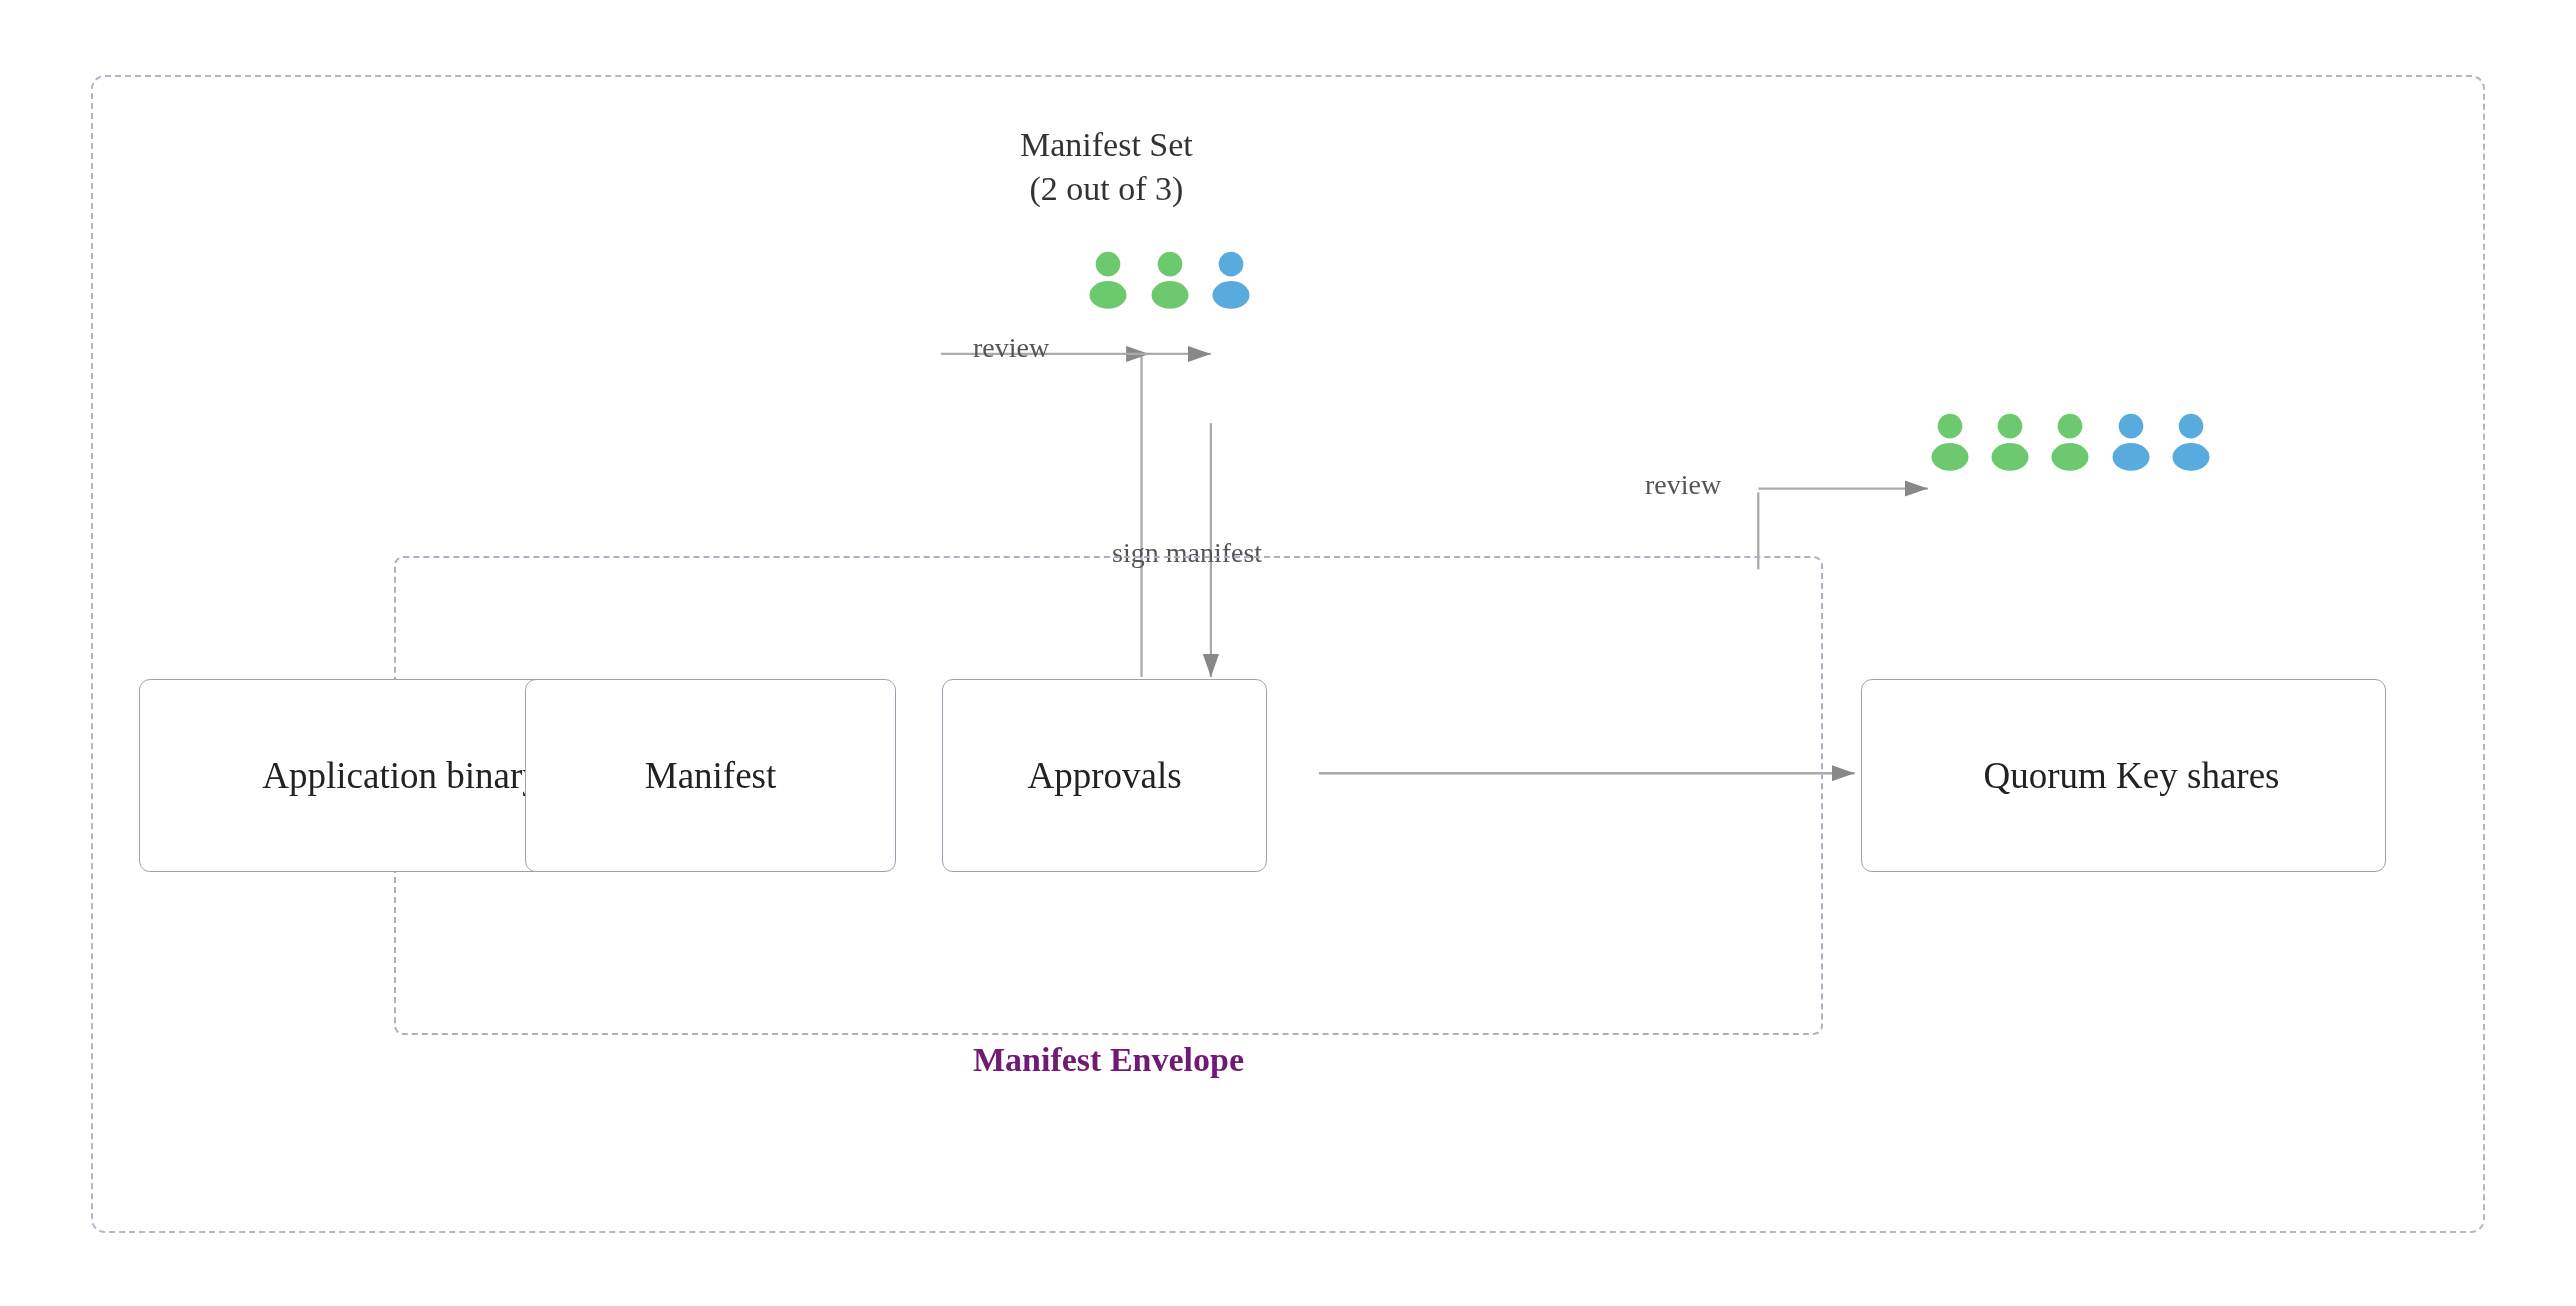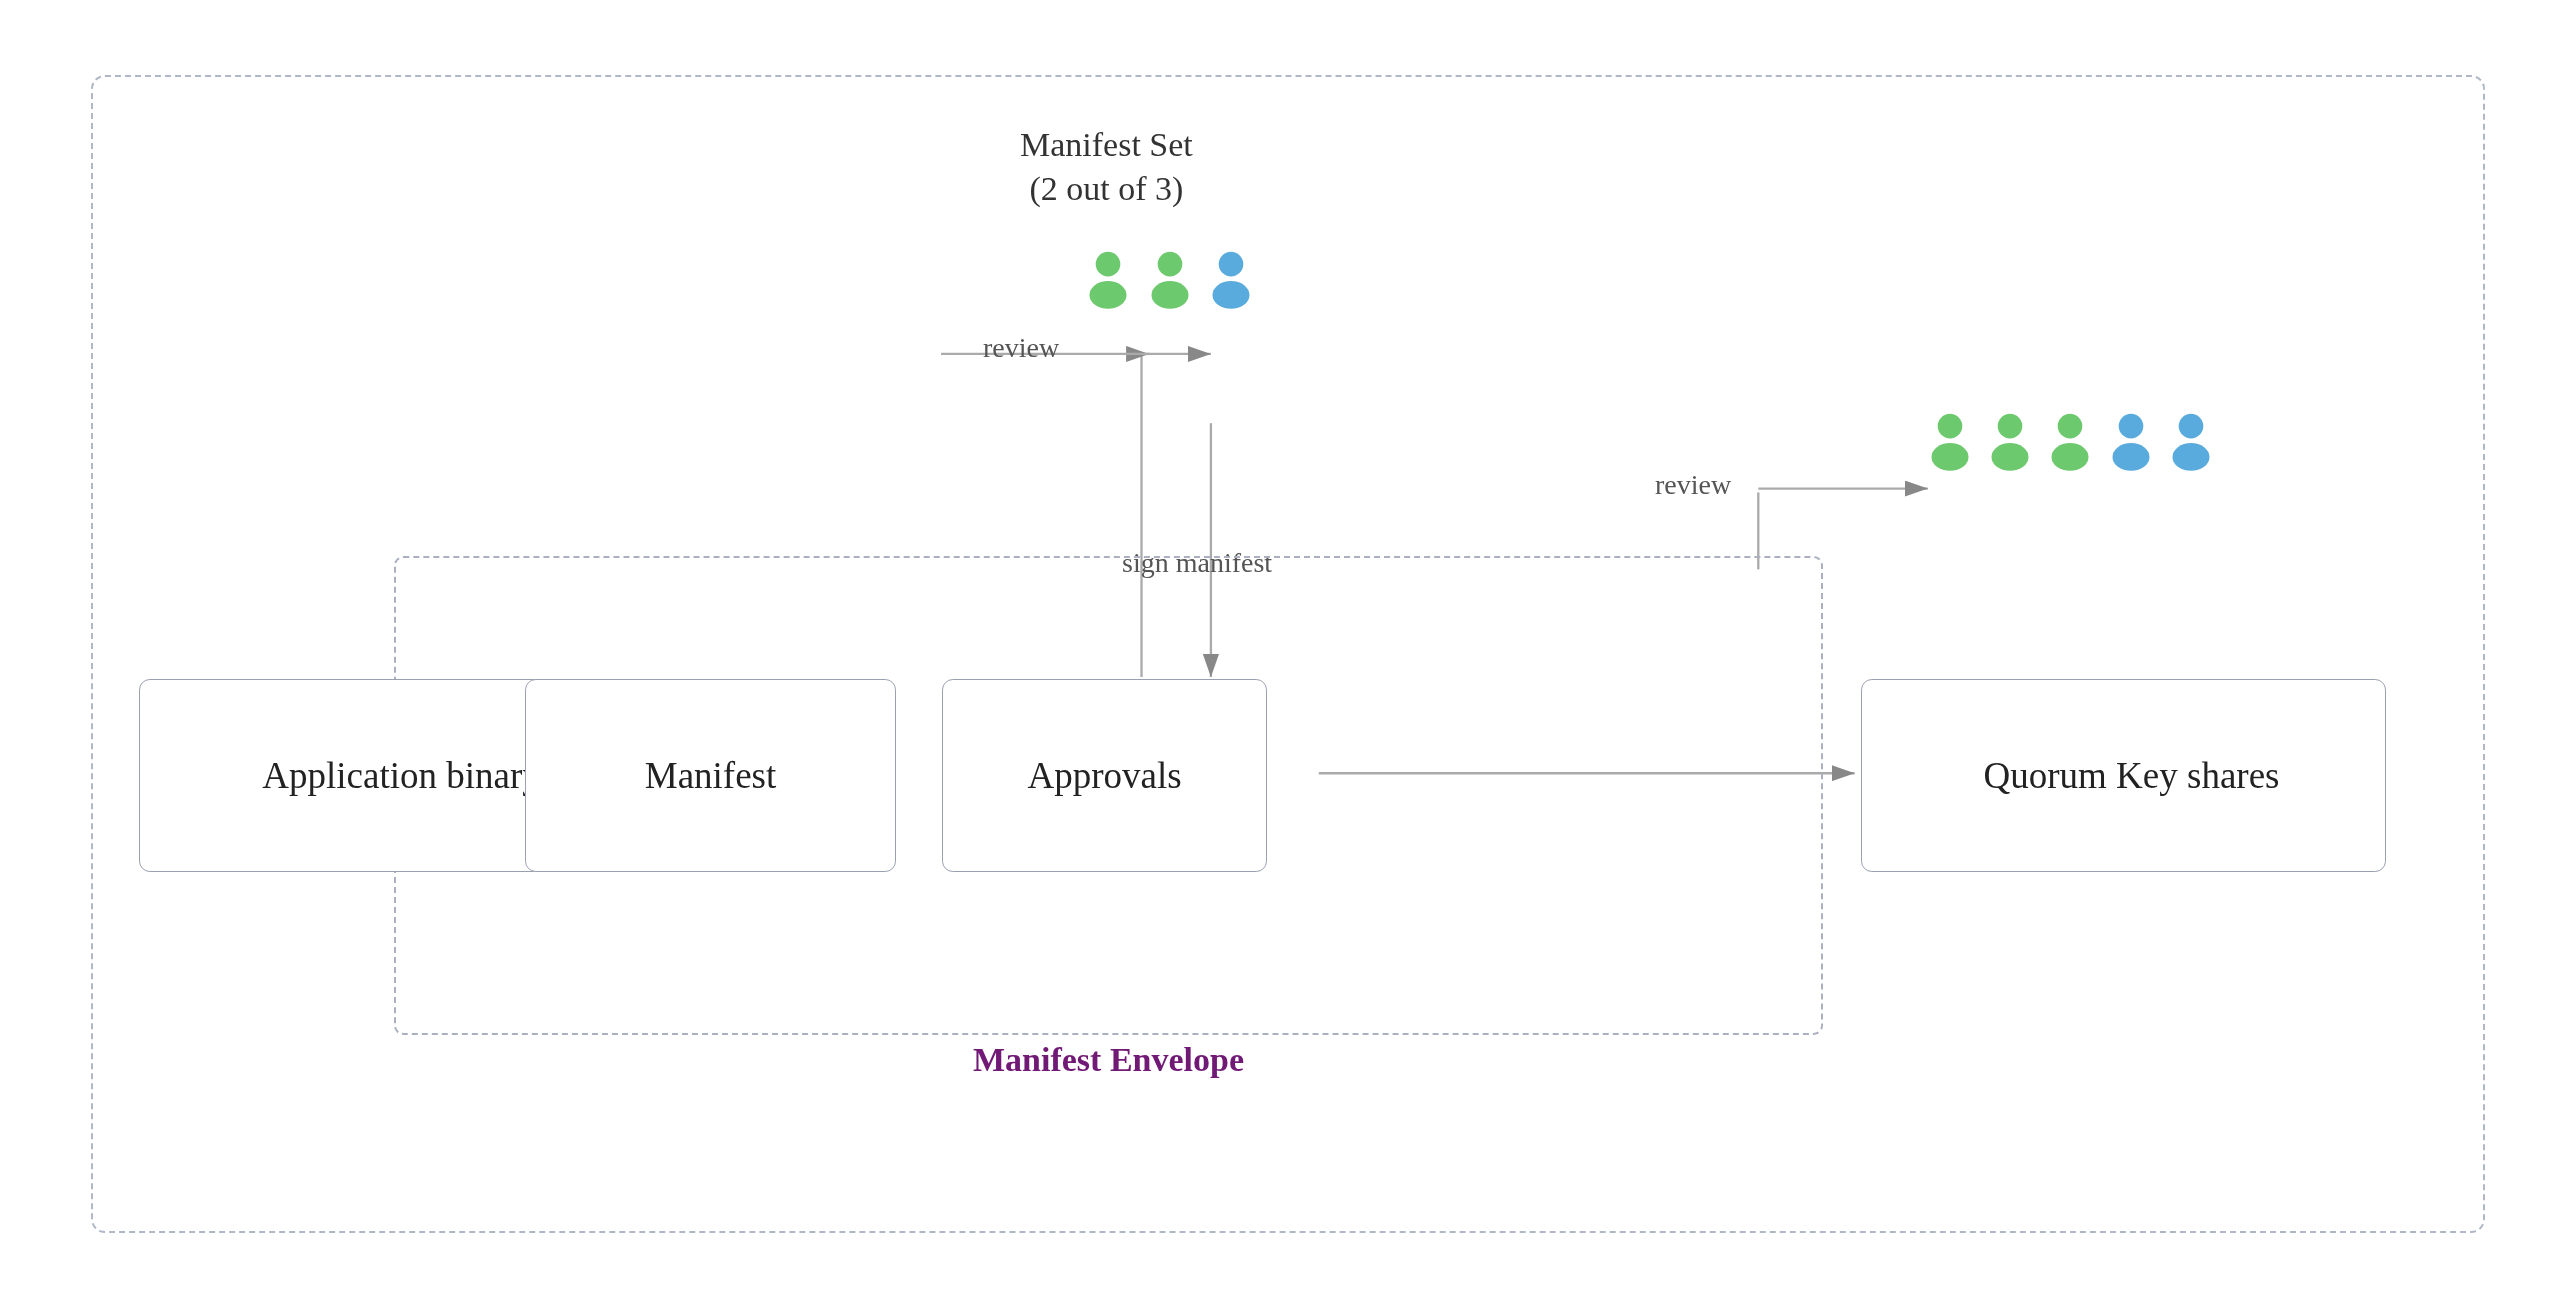--- a/index.html
+++ b/index.html
@@ -152,21 +152,20 @@
       width: 525px;
       height: 193px;
       padding-left: 16px;
     }
 
     
     .arrow-label {
       position: absolute;
       font-size: 28px;
       color: #555;
-      margin-left: 10px;
     }
 
     
     .svg-overlay {
       position: absolute;
       top: 0;
       left: 0;
       width: 100%;
       height: 100%;
       pointer-events: none;
@@ -240,21 +239,21 @@
         <circle cx="35" cy="22" r="16" fill="#5aabdd"></circle>
         <ellipse cx="35" cy="62" rx="24" ry="18" fill="#5aabdd"></ellipse>
       </svg>
       <svg class="person-icon" viewBox="0 0 70 80">
         <circle cx="35" cy="22" r="16" fill="#5aabdd"></circle>
         <ellipse cx="35" cy="62" rx="24" ry="18" fill="#5aabdd"></ellipse>
       </svg>
     </div>
 
     <div class="arrow-label" style="top: 255px; left: 880px;">review</div>
-    <div class="arrow-label" style="top: 470px; left: 1019px;">sign manifest</div>
+    <div class="arrow-label" style="top: 460px; left: 1019px;">sign manifest</div>
     <div class="arrow-label" style="top: 392px; left: 1552px;">review</div>
 
     <div class="manifest-envelope">
       <div class="manifest-envelope-label">Manifest Envelope</div>
     </div>
 
     <div class="box box-app-binary">
       <span>Application binary</span>
     </div>
 

